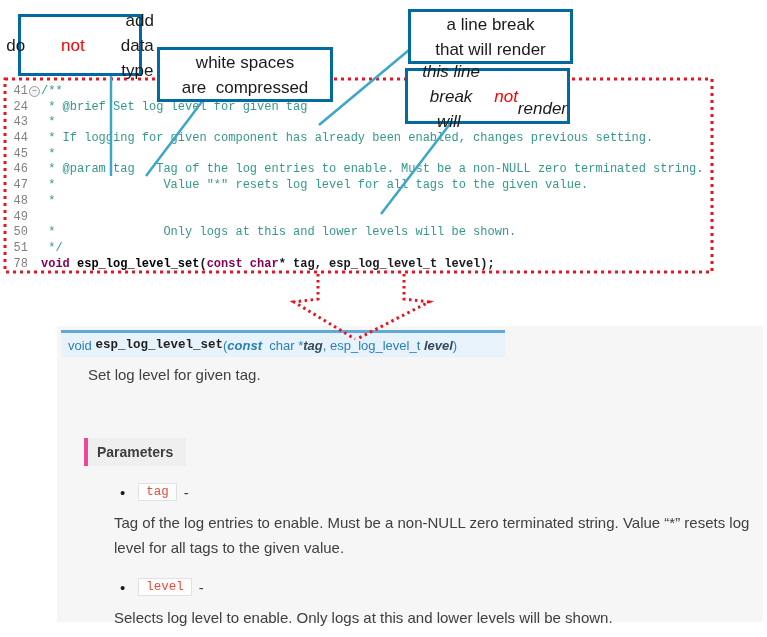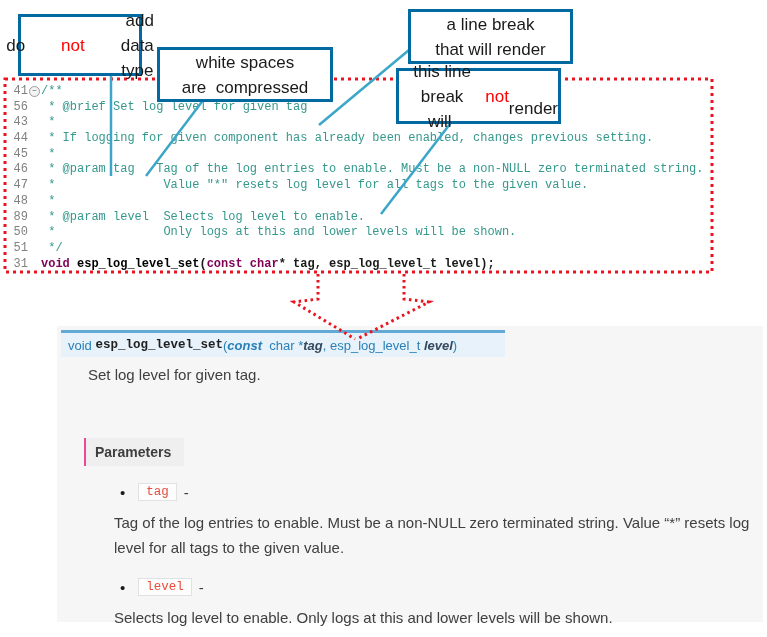--- a/index.html
+++ b/index.html
@@ -10,21 +10,21 @@
   #overlay{position:absolute;left:0;top:0;width:767px;height:637px;z-index:1;}
 
   
   .callout{position:absolute;z-index:3;background:#ffffff;border:3px solid #0369a1;
            display:flex;align-items:center;justify-content:center;text-align:center;
            font-size:17px;line-height:25px;color:#1a1a1a;white-space:pre-wrap;}
   .callout .red{color:#ff0000;}
   #callout1{left:18px;top:14px;width:118px;height:56px;gap:36px;}
   #callout2{left:157px;top:47px;width:170px;height:49px;}
   #callout3{left:408px;top:9px;width:159px;height:49px;}
-  #callout4{left:396px;top:68px;width:159px;height:50px;}
+  #callout4{left:405px;top:68px;width:159px;height:50px;font-style:italic;}
 
   
   #code{position:absolute;left:10px;top:84px;z-index:0;
         font-family:Liberation Mono, monospace;
         font-size:12px;line-height:15.7px;}
   .code-row{display:flex;height:15.7px;align-items:center;}
   .lnum{display:inline-block;width:18px;text-align:right;color:#808080;flex:none;}
   .foldslot{display:inline-block;width:13px;flex:none;text-align:center;}
   .foldslot .fold{display:inline-block;width:9px;height:9px;border:1px solid #9a9a9a;
         border-radius:50%;color:#707070;font-size:9px;line-height:8px;text-align:center;
@@ -43,21 +43,21 @@
           padding-left:7px;display:flex;align-items:center;white-space:pre;
           font-size:13px;}
   .sb{color:#2980b9;}
   .sbi{color:#2980b9;font-style:italic;font-weight:bold;}
   .sfn{color:#1f1f1f;font-weight:bold;
        font-family:"Liberation Mono","DejaVu Sans Mono",monospace;font-size:12.5px;}
   .sarg{color:#34495e;font-style:italic;font-weight:bold;}
   #brief{position:absolute;left:31px;top:40px;}
   #para{position:absolute;left:31px;top:77px;}
   #paramsbox{position:absolute;left:27px;top:112px;background:#efefef;
-             border-left:2px solid #ec4899;padding:6px 13px 6px 9px;
+             border-left:4px solid #ec4899;padding:6px 13px 6px 9px;
              font-weight:bold;font-size:14px;color:#3e3e3e;}
   #paramlist{position:absolute;left:0;top:147px;width:706px;}
   .param-head{margin-left:63px;margin-top:8px;display:flex;align-items:center;height:22px;}
   .param-head.second{margin-top:16px;}
   .pbullet{color:#1a1a1a;font-size:15px;margin-right:13px;}
   .pchip{background:#fdfdfd;border:1px solid #dfe2e4;padding:1px 7px;
          font-family:"Liberation Mono","DejaVu Sans Mono",monospace;
          font-size:12.5px;color:#e74c3c;}
   .pdash{margin-left:7px;color:#404040;}
   .param-desc{margin-left:57px;margin-top:8px;width:655px;line-height:24.5px;}
@@ -84,21 +84,21 @@
 <div id="callout4" class="callout"><span>this line break
 will </span><span class="red">not</span><span> render</span></div>
 
 <div id="code">
     <div class="code-row">
       <span class="lnum">41</span>
       <span class="foldslot"><span class="fold">–</span></span>
       <span class="ctext"><span class="cm">/**</span></span>
     </div>
     <div class="code-row">
-      <span class="lnum">56</span>
+      <span class="lnum">24</span>
       <span class="foldslot"></span>
       <span class="ctext"><span class="cm"> * @brief Set log level for given tag</span></span>
     </div>
     <div class="code-row">
       <span class="lnum">43</span>
       <span class="foldslot"></span>
       <span class="ctext"><span class="cm"> *</span></span>
     </div>
     <div class="code-row">
       <span class="lnum">44</span>
@@ -119,36 +119,35 @@
       <span class="lnum">47</span>
       <span class="foldslot"></span>
       <span class="ctext"><span class="cm"> *               Value "*" resets log level for all tags to the given value.</span></span>
     </div>
     <div class="code-row">
       <span class="lnum">48</span>
       <span class="foldslot"></span>
       <span class="ctext"><span class="cm"> *</span></span>
     </div>
     <div class="code-row">
-      <span class="lnum">89</span>
+      <span class="lnum">49</span>
       <span class="foldslot"></span>
-      <span class="ctext"><span class="cm"> * @param level  Selects log level to enable.</span></span>
     </div>
     <div class="code-row">
       <span class="lnum">50</span>
       <span class="foldslot"></span>
       <span class="ctext"><span class="cm"> *               Only logs at this and lower levels will be shown.</span></span>
     </div>
     <div class="code-row">
       <span class="lnum">51</span>
       <span class="foldslot"></span>
       <span class="ctext"><span class="cm"> */</span></span>
     </div>
     <div class="code-row">
-      <span class="lnum">31</span>
+      <span class="lnum">78</span>
       <span class="foldslot"></span>
       <span class="ctext"><span class="kw">void</span><span class="pl"> </span><span class="fnb">esp_log_level_set</span><span class="pl">(</span><span class="kw">const</span><span class="pl"> </span><span class="kw">char</span><span class="pl">* tag, esp_log_level_t level);</span></span>
     </div>
   </div>
 
 <div id="docpanel">
   <div id="sigbar"><span class="sb">void </span><span class="sfn">esp_log_level_set</span><span class="sb">(</span><span class="sbi">const</span><span class="sb">  char *</span><span class="sarg">tag</span><span class="sb">, </span><span class="sb">esp_log_level_t</span><span class="sb"> </span><span class="sarg">level</span><span class="sb">)</span></div>
   <div id="brief">Set log level for given tag.</div>
   <div id="paramsbox">Parameters</div>
   <div id="paramlist">

